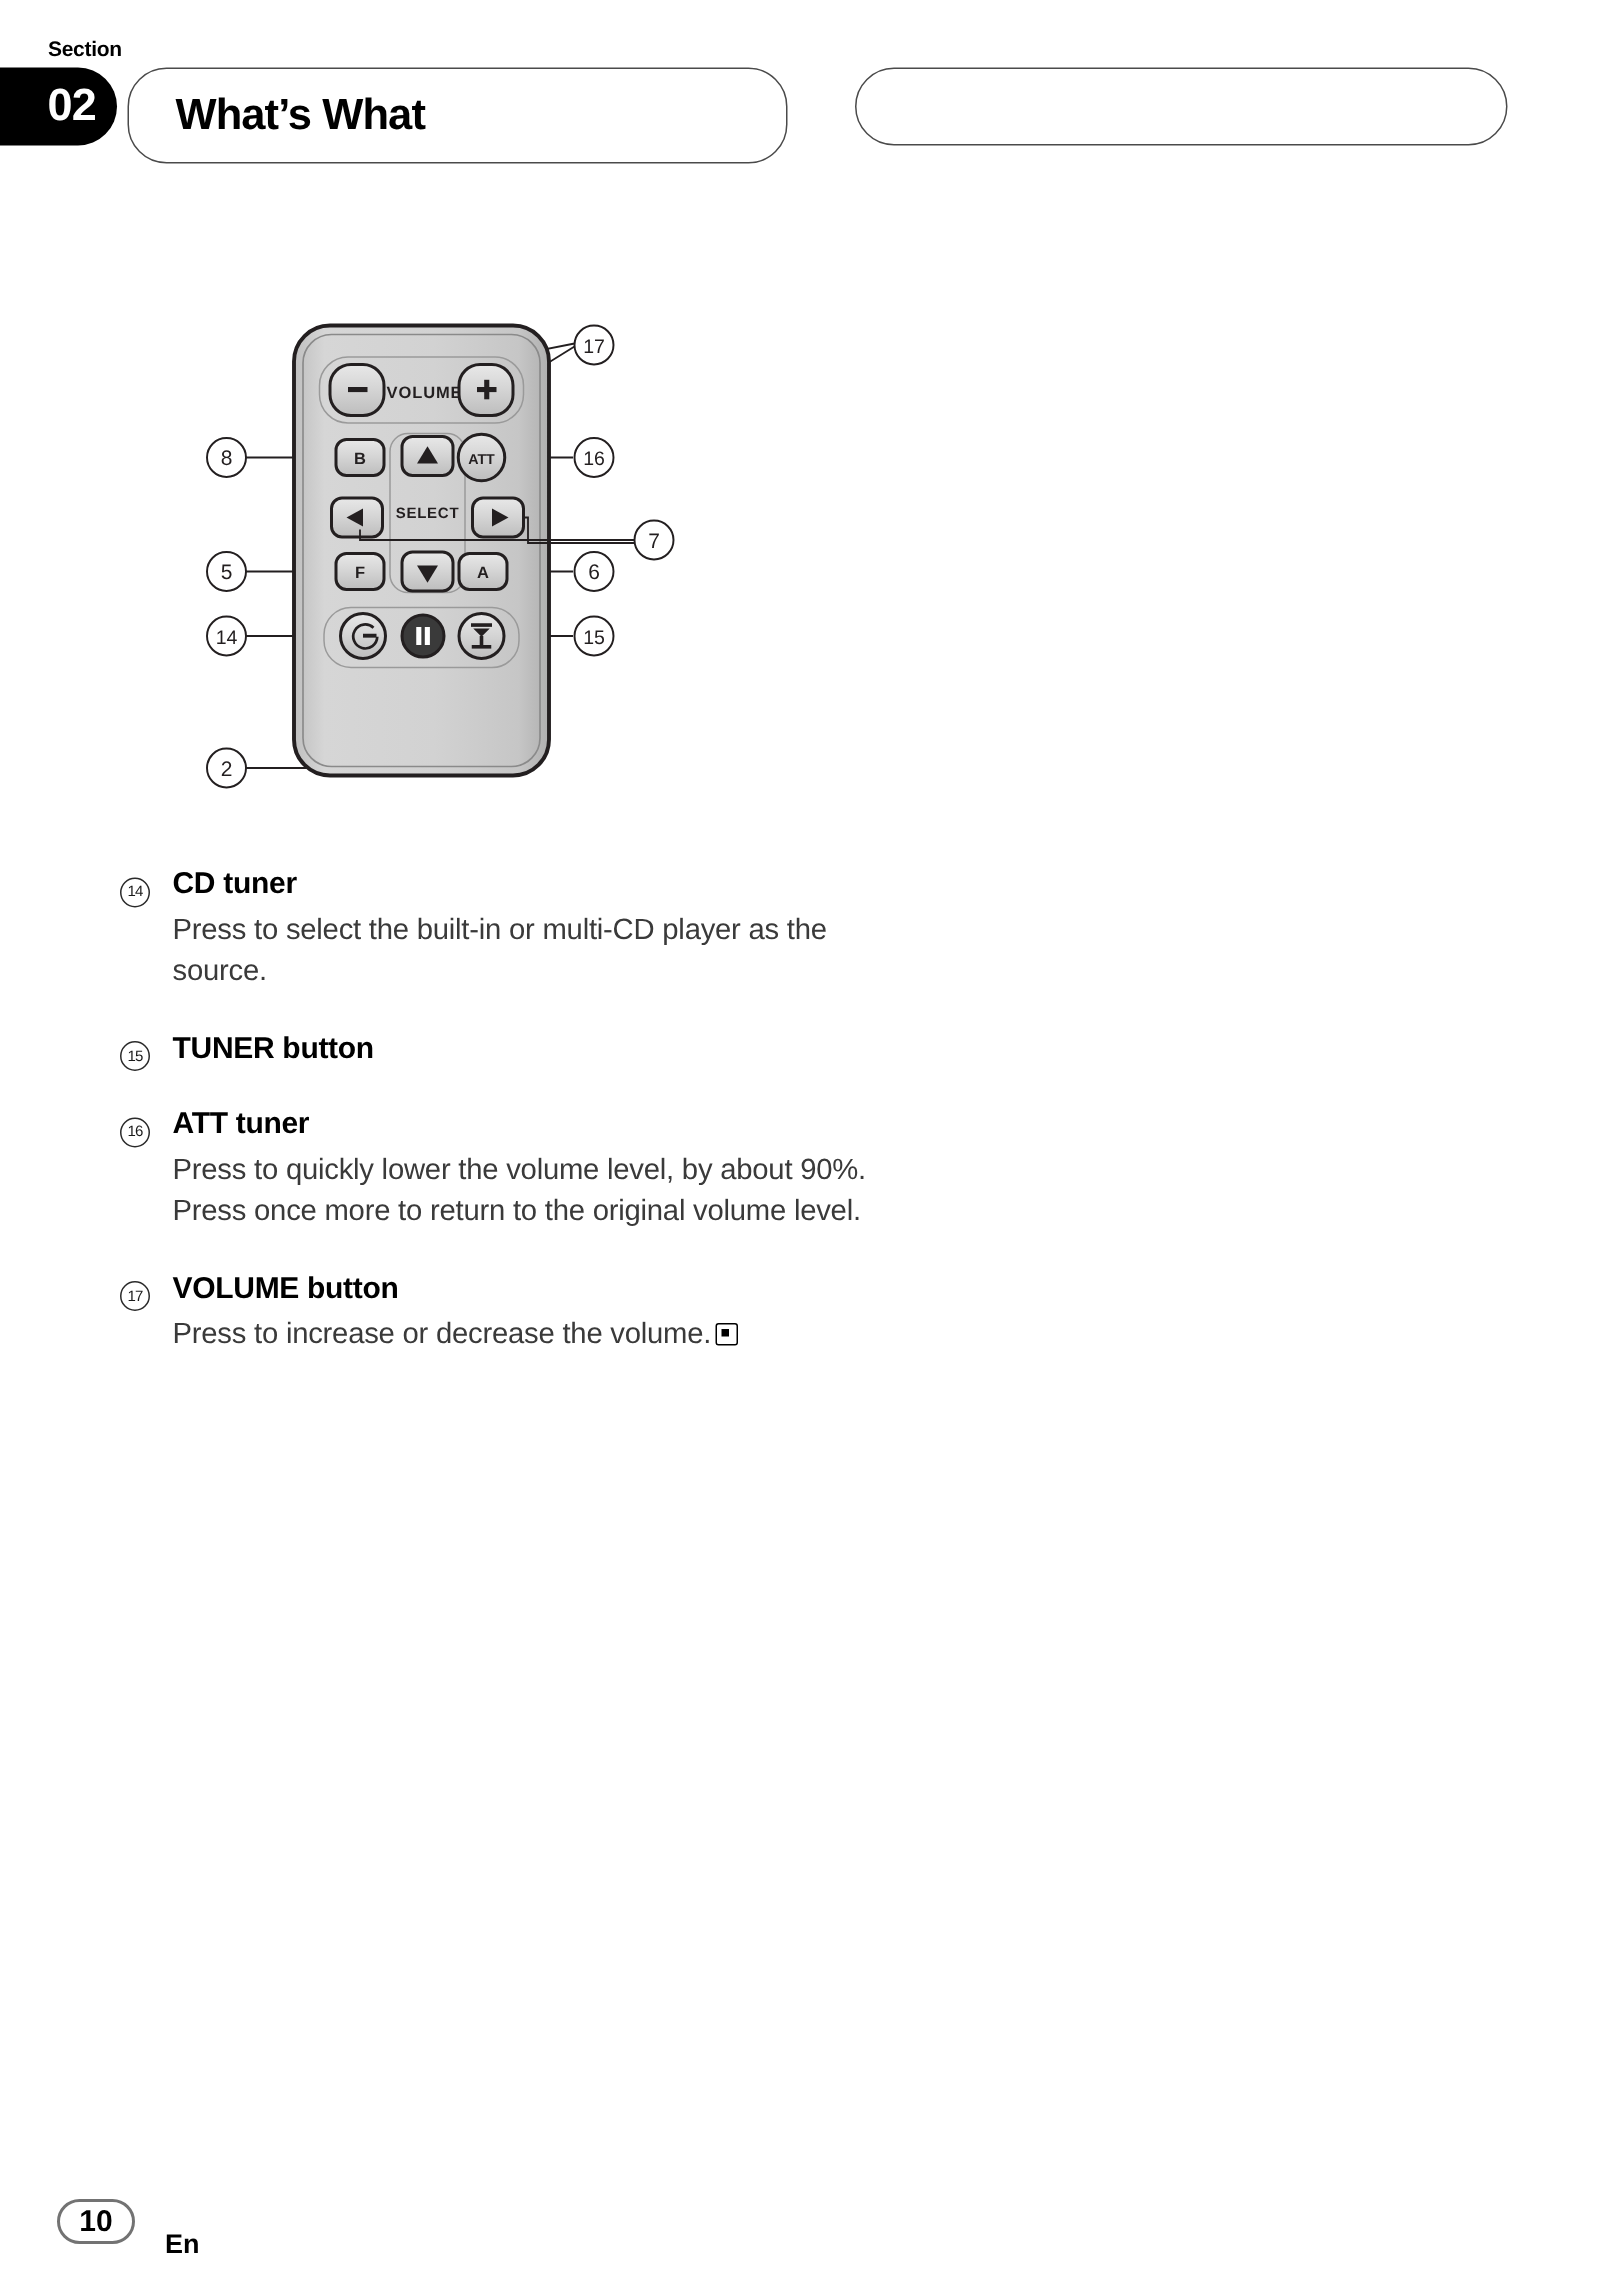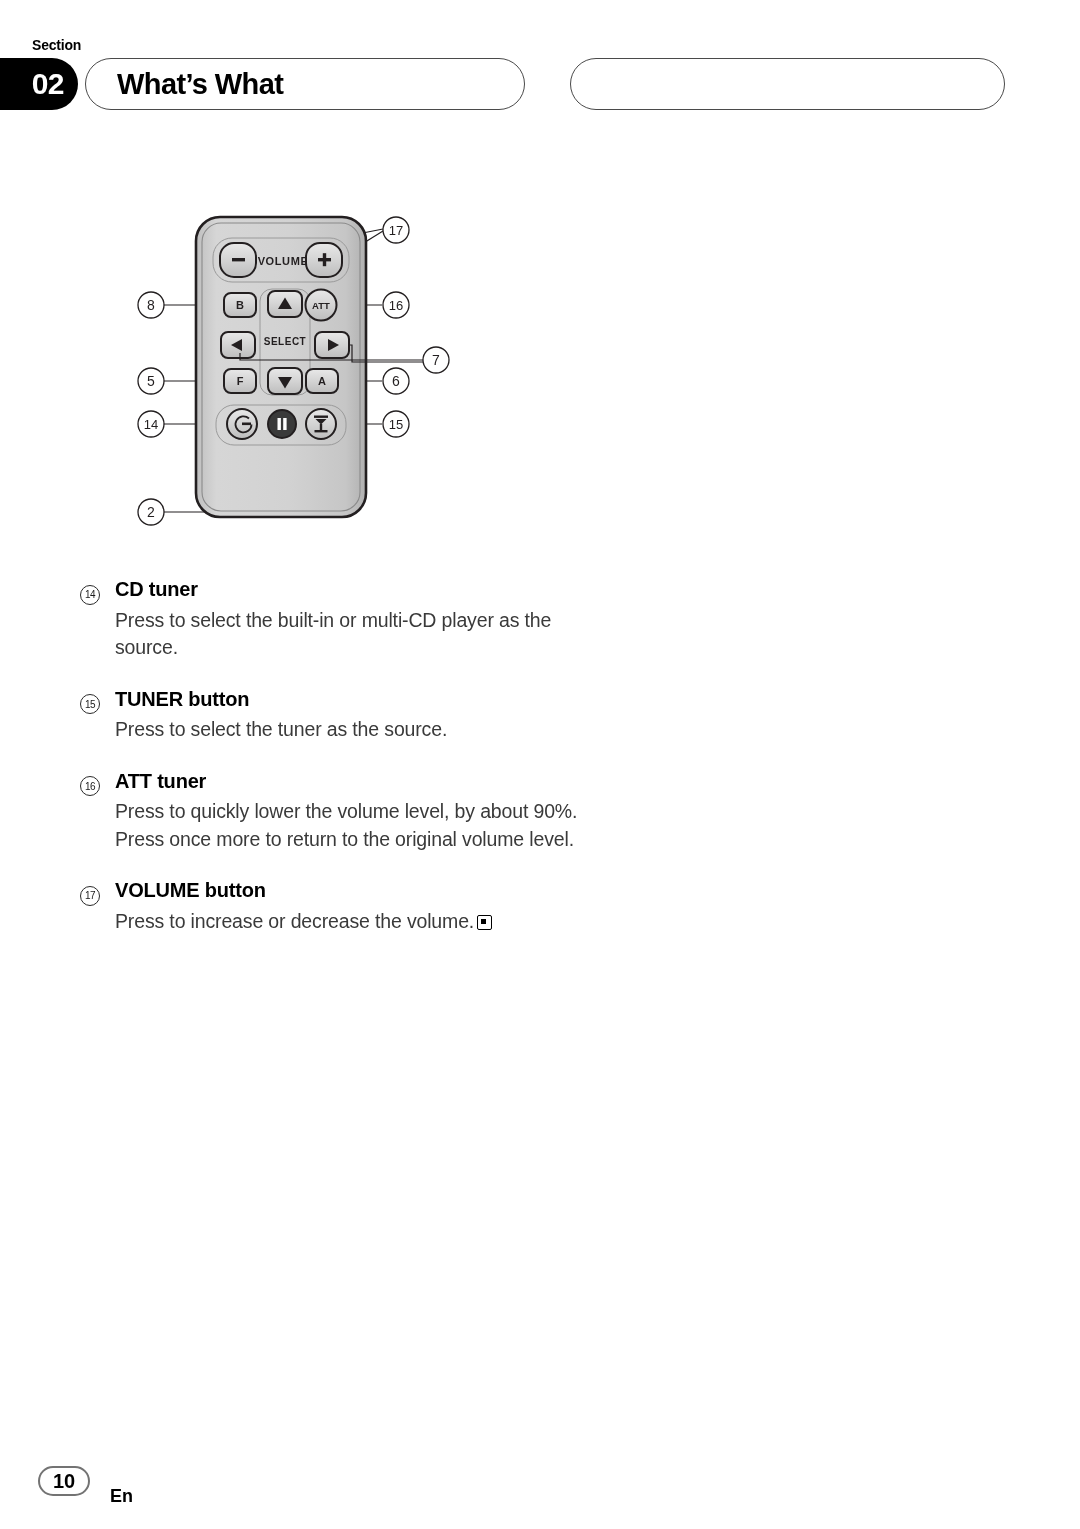--- a/index.html
+++ b/index.html
@@ -13,21 +13,21 @@
     position: relative;
     font-family: "Liberation Sans", sans-serif;
     color: #1a1a1a;
     overflow: hidden;
   }
 
   
   #header {
     position: absolute;
     left: 0;
-    top: 32px;
+    top: 19px;
     width: 1080px;
     height: 80px;
   }
   #section-label {
     position: absolute;
     left: 32px;
     top: 5px;
     font-size: 14px;
     font-weight: bold;
     letter-spacing: -0.2px;
@@ -49,21 +49,21 @@
     justify-content: flex-end;
     padding-right: 14px;
     box-sizing: border-box;
     letter-spacing: -0.5px;
   }
   #title-pill {
     position: absolute;
     left: 85px;
     top: 26px;
     width: 440px;
-    height: 52px;
+    height: 64px;
     border: 1.6px solid #4a4a4a;
     border-radius: 26px;
     box-sizing: border-box;
     display: flex;
     align-items: center;
     padding-left: 31px;
   }
   #title-text {
     font-size: 29px;
     font-weight: bold;
@@ -388,21 +388,20 @@
       <span class="entry-title">CD tuner</span>
     </div>
     <div class="entry-body">Press to select the built-in or multi-CD player as the source.</div>
   </div>
 
   <div class="entry">
     <div class="entry-head">
       <span class="num-circle wide">15</span>
       <span class="entry-title">TUNER button</span>
     </div>
-    <div class="entry-body">Press to select the tuner as the source.</div>
   </div>
 
   <div class="entry">
     <div class="entry-head">
       <span class="num-circle wide">16</span>
       <span class="entry-title">ATT tuner</span>
     </div>
     <div class="entry-body">Press to quickly lower the volume level, by about 90%. Press once more to return to the original volume level.</div>
   </div>
 

